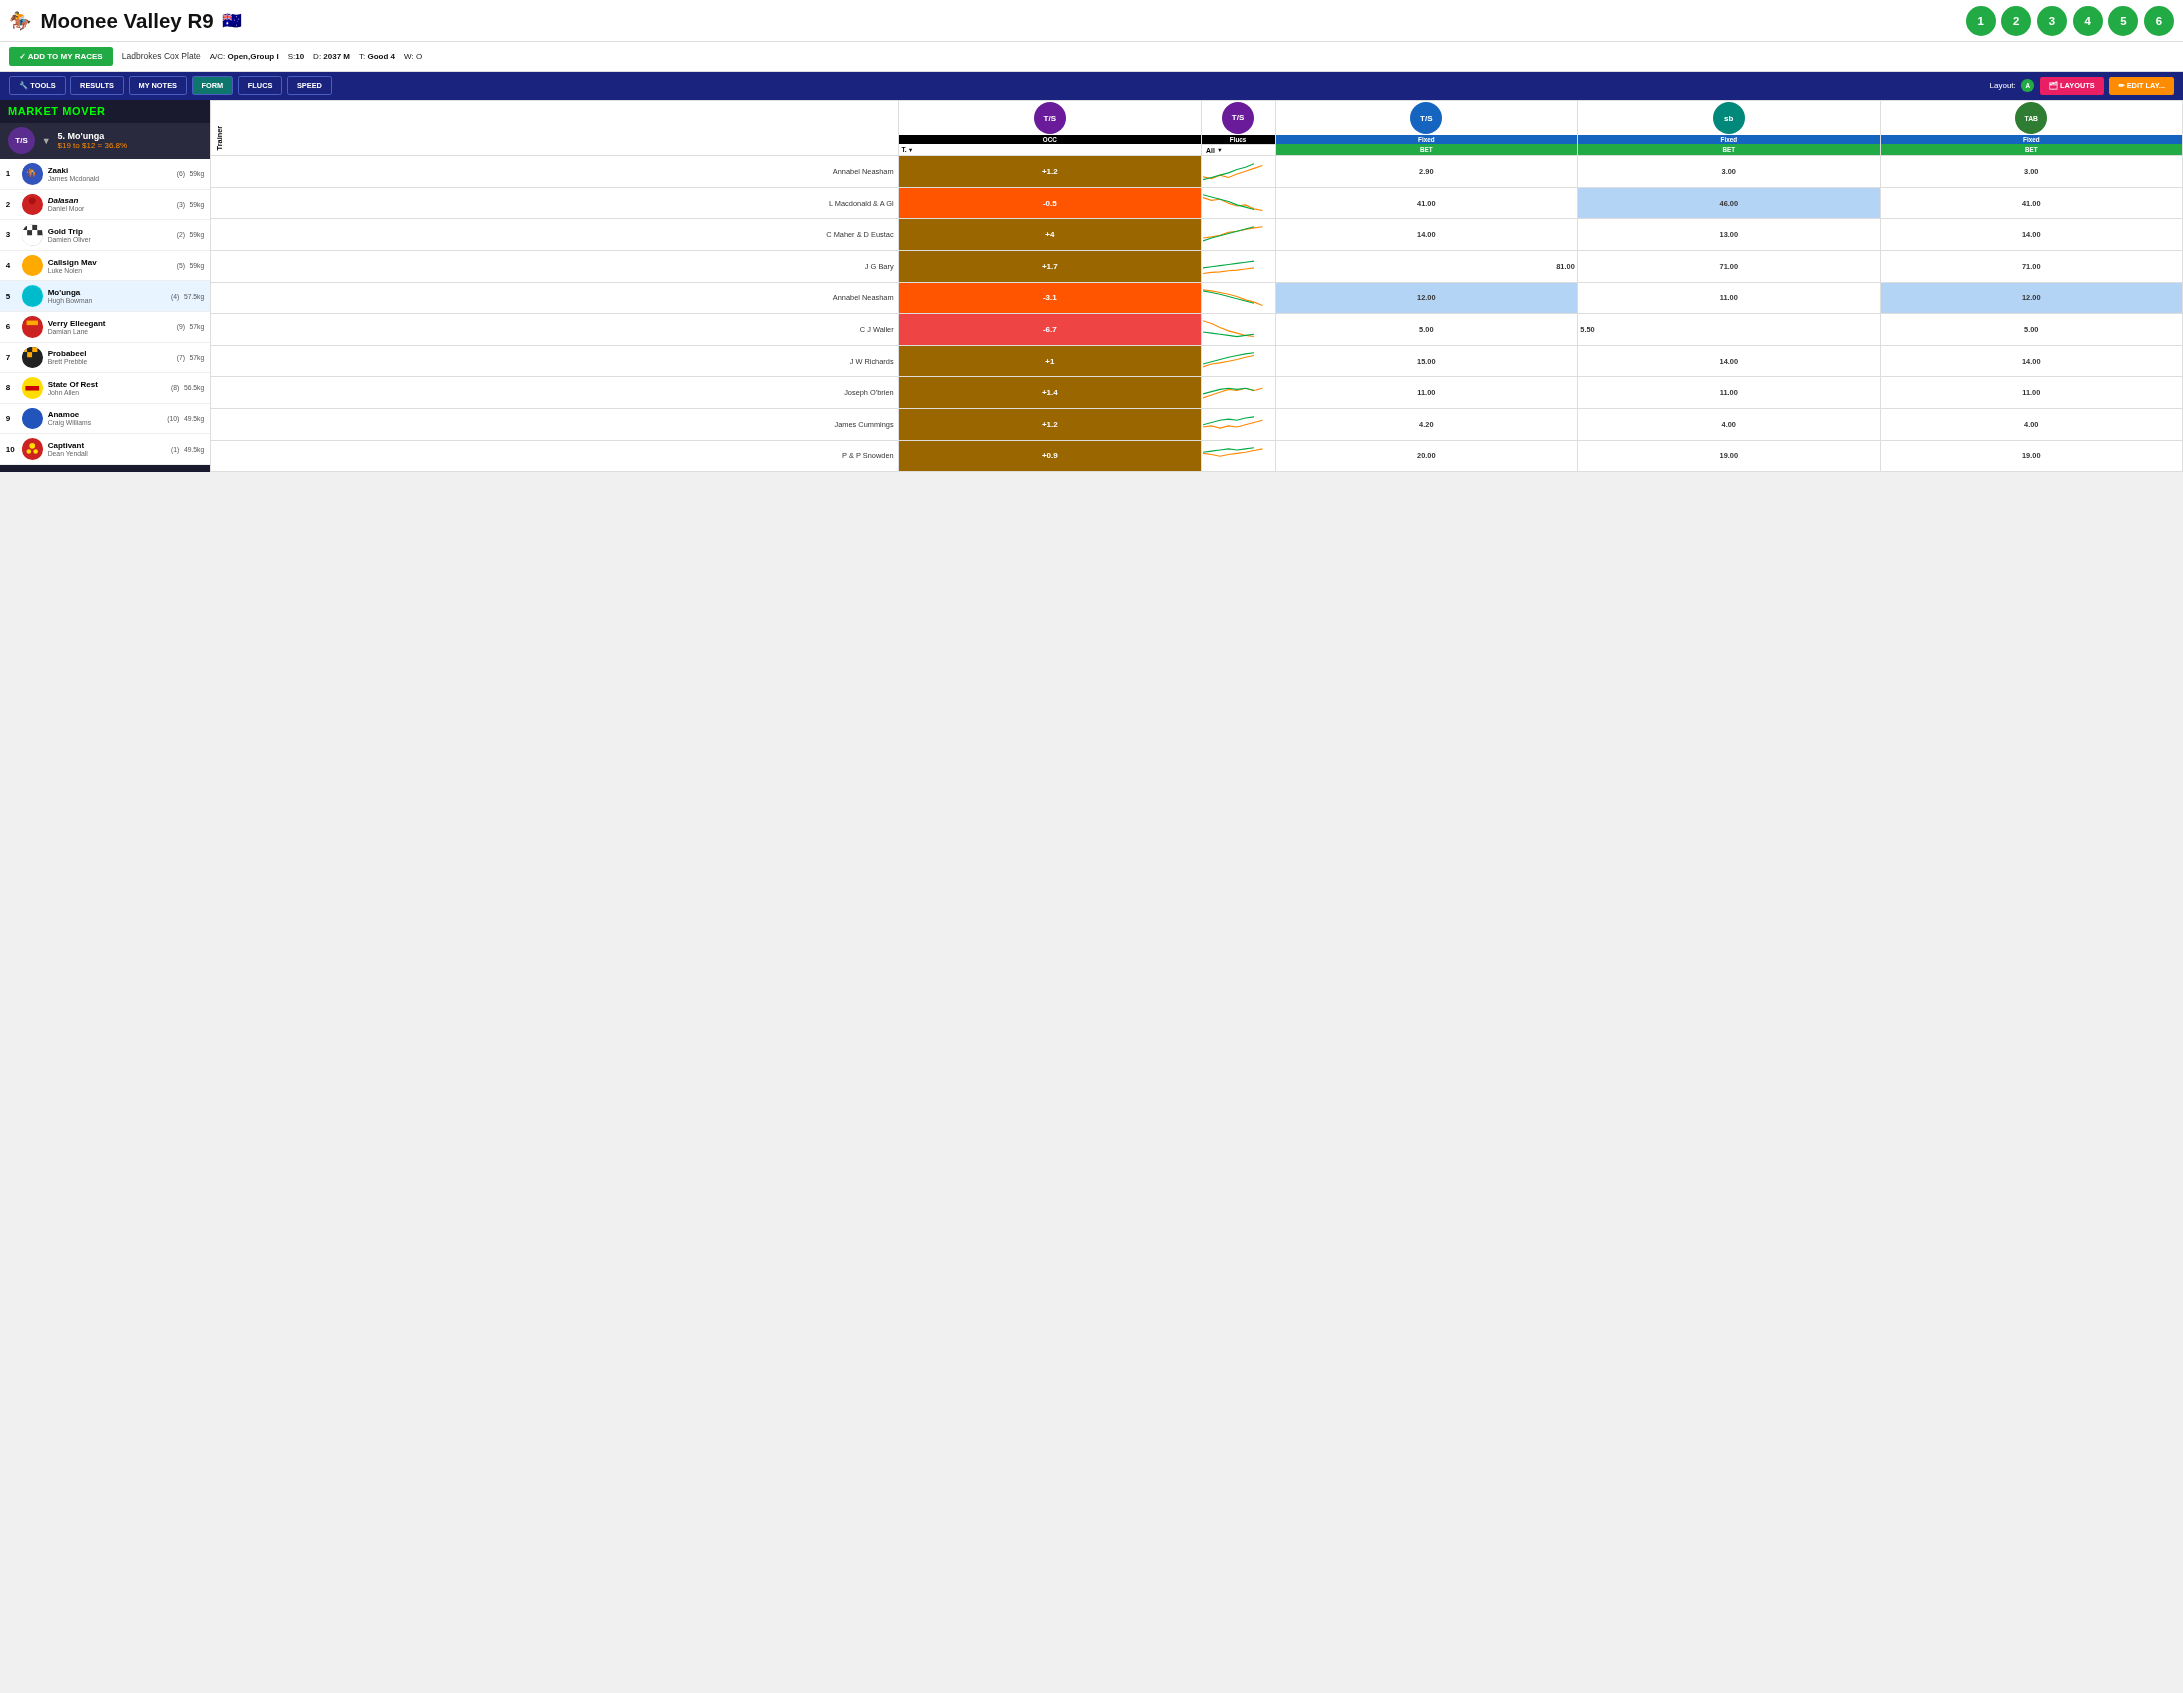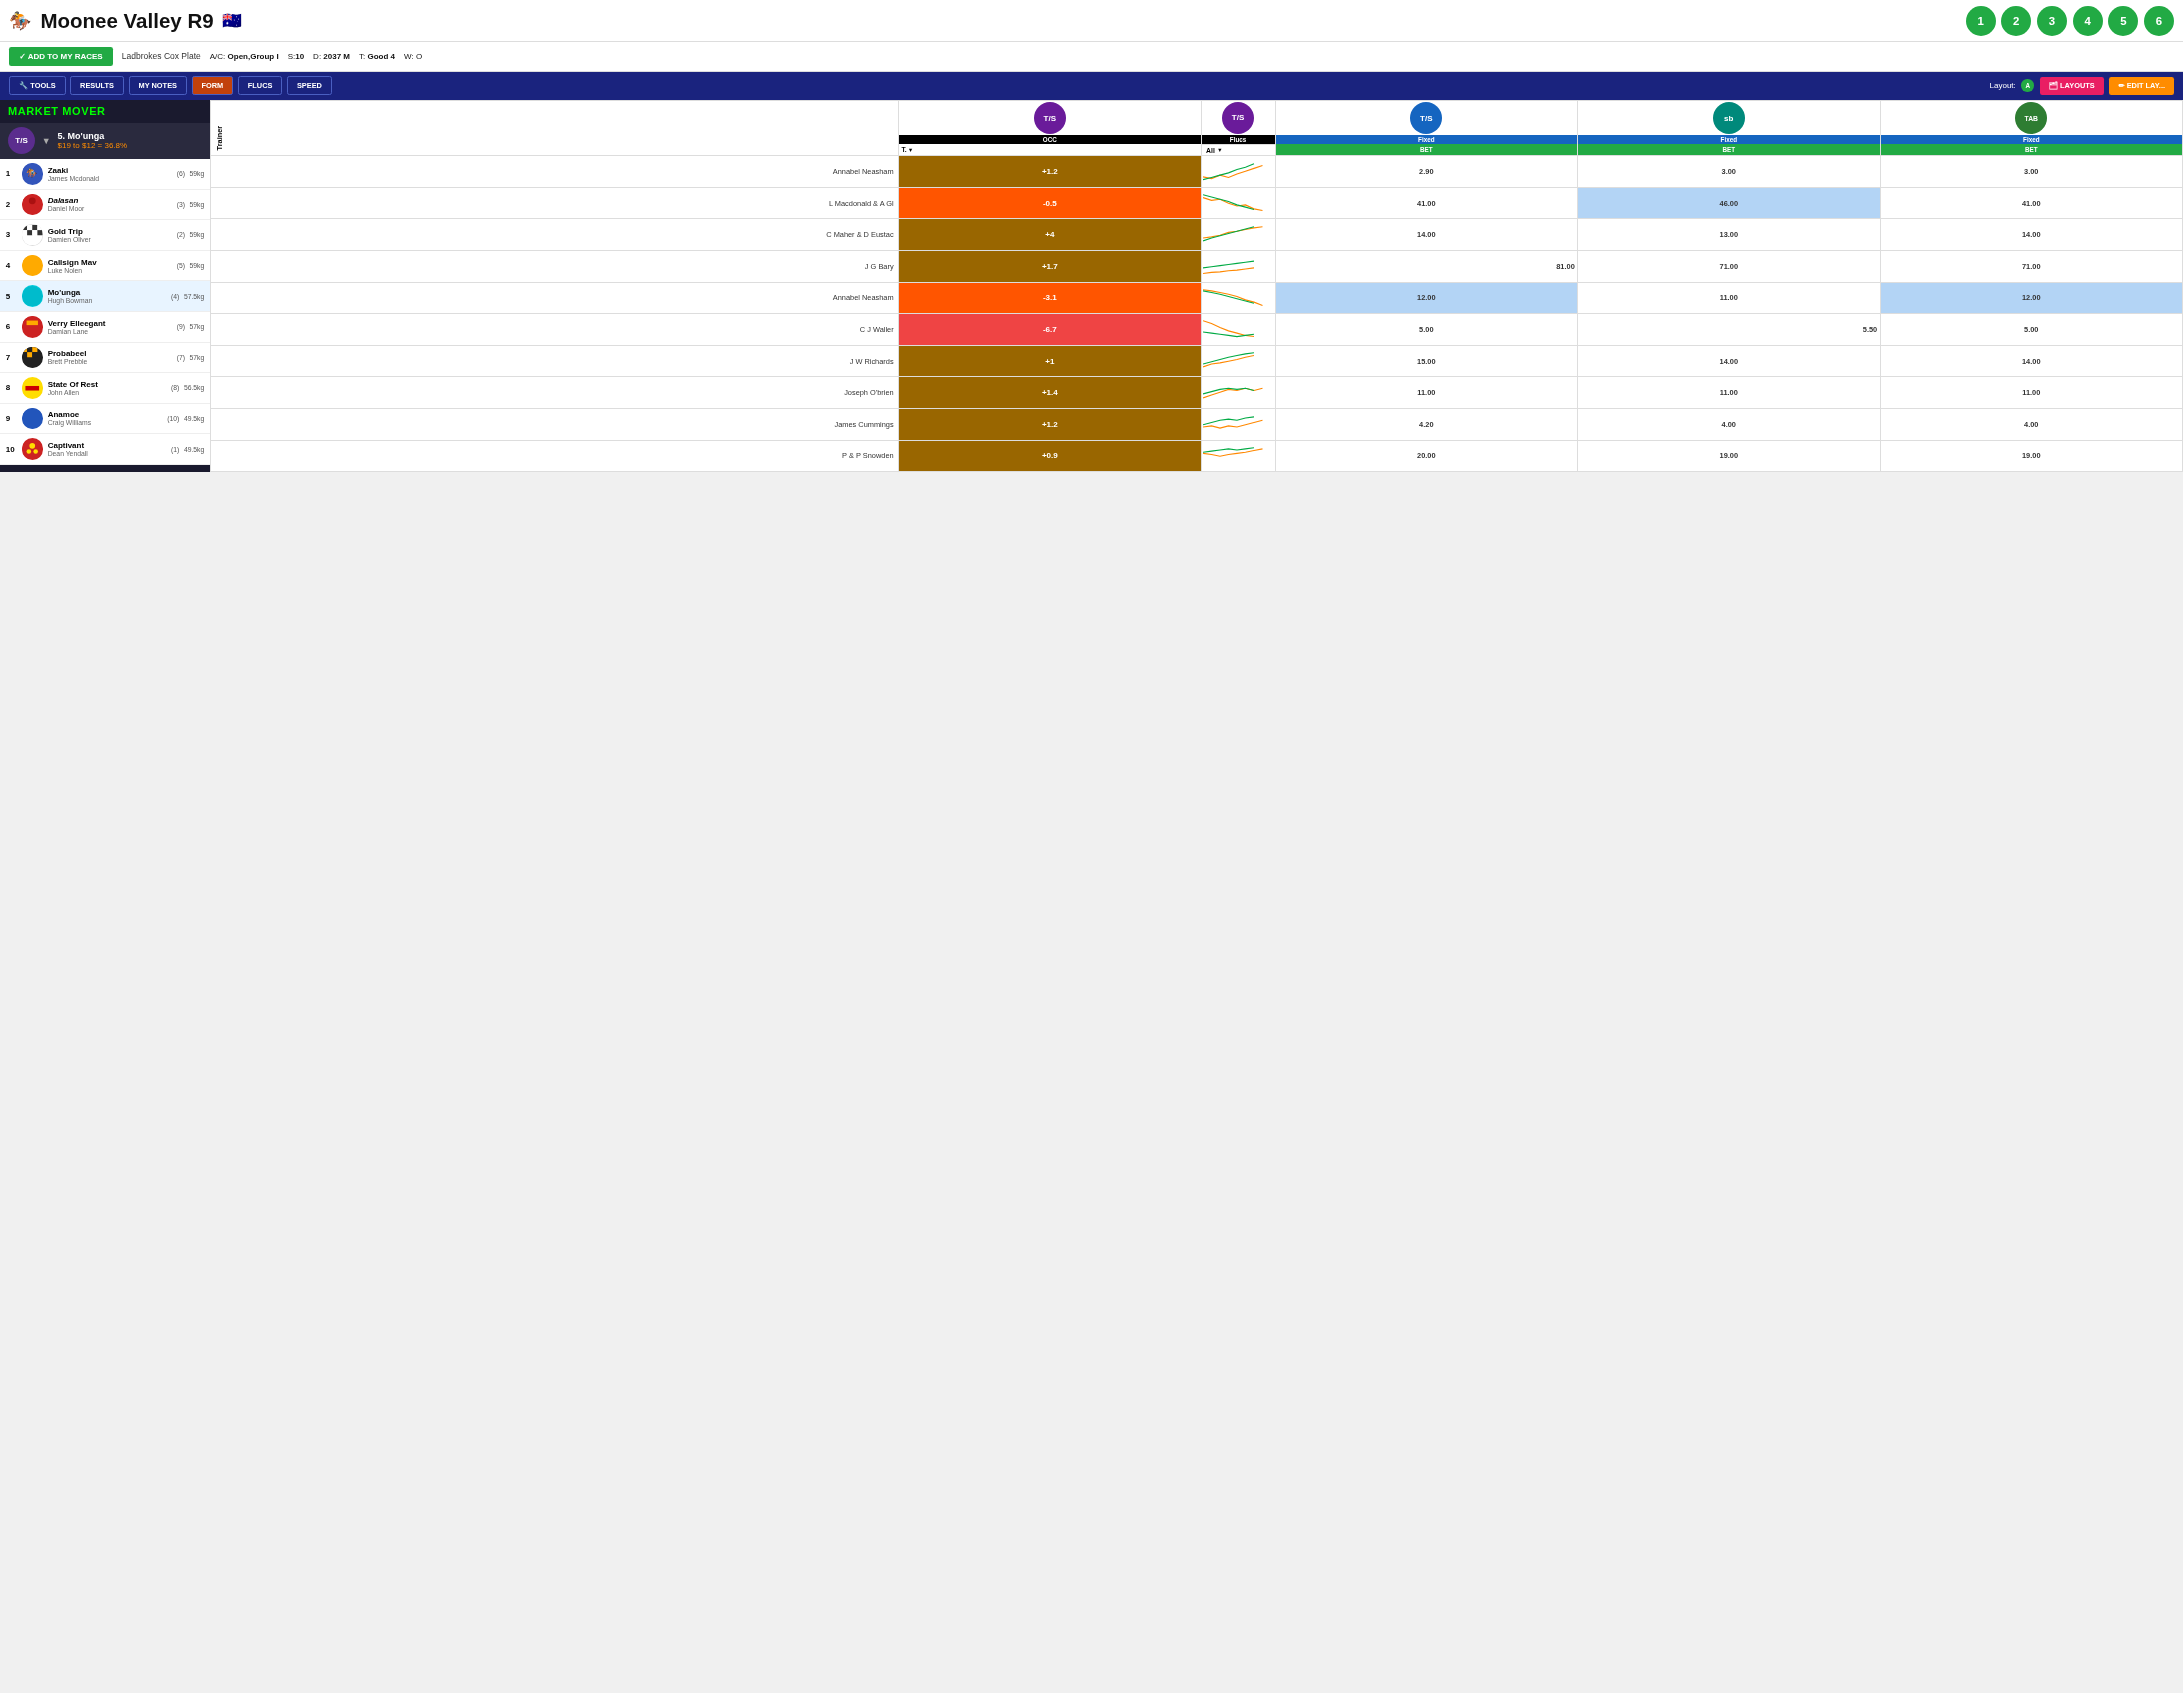--- a/index.html
+++ b/index.html
@@ -29,21 +29,21 @@
   <span style="font-size:8px;color:#111;">S:<b>10</b></span>
   <span style="font-size:8px;color:#111;">D: <b>2037 M</b></span>
   <span style="font-size:8px;color:#111;">T: <b>Good 4</b></span>
   <span style="font-size:8px;color:#111;">W: O</span>
 </div>
 
 <div style="background:#1a237e;padding:4.5px 9px;display:flex;align-items:center;gap:4.5px;flex-wrap:wrap;">
   <button style="background:#1a237e;color:white;border:1.1px solid #4a5fc1;padding:4px 9px;border-radius:2.3px;font-size:7.4px;font-weight:bold;cursor:pointer;">🔧 TOOLS</button>
   <button style="background:#1a237e;color:white;border:1.1px solid #4a5fc1;padding:4px 9px;border-radius:2.3px;font-size:7.4px;font-weight:bold;cursor:pointer;">RESULTS</button>
   <button style="background:#1a237e;color:white;border:1.1px solid #4a5fc1;padding:4px 9px;border-radius:2.3px;font-size:7.4px;font-weight:bold;cursor:pointer;">MY NOTES</button>
-  <button style="background:#c2410c;color:white;border:1.1px solid #4a5fc1;padding:4px 9px;border-radius:2.3px;font-size:7.4px;font-weight:bold;cursor:pointer;">FORM</button>
+  <button style="background:#0f766e;color:white;border:1.1px solid #4a5fc1;padding:4px 9px;border-radius:2.3px;font-size:7.4px;font-weight:bold;cursor:pointer;">FORM</button>
   <button style="background:#1a237e;color:white;border:1.1px solid #4a5fc1;padding:4px 9px;border-radius:2.3px;font-size:7.4px;font-weight:bold;cursor:pointer;">FLUCS</button>
   <button style="background:#1a237e;color:white;border:1.1px solid #4a5fc1;padding:4px 9px;border-radius:2.3px;font-size:7.4px;font-weight:bold;cursor:pointer;">SPEED</button>
   <div style="margin-left:auto;display:flex;align-items:center;gap:5.7px;">
     <span style="color:white;font-size:8px;">Layout:</span>
     <div style="background:#22aa44;color:white;border-radius:50%;width:12.5px;height:12.5px;display:flex;align-items:center;justify-content:center;font-size:6.3px;font-weight:bold;">A</div>
     <button style="background:#e91e63;color:white;border:none;padding:4.5px 9px;border-radius:2.3px;font-size:7.4px;font-weight:bold;cursor:pointer;">🗂 LAYOUTS</button>
     <button style="background:#ff8c00;color:white;border:none;padding:4.5px 9px;border-radius:2.3px;font-size:7.4px;font-weight:bold;cursor:pointer;">✏ EDIT LAY...</button>
   </div>
 </div>
 
@@ -343,21 +343,21 @@
           <tr>
             <td style="border: 0.6px solid rgb(221, 221, 221); padding: 3.4px 4.5px; font-size: 7.4px; color: rgb(51, 51, 51); white-space: nowrap; text-align: right;">C J Waller</td>
             <td style="border: 0.6px solid rgb(221, 221, 221); text-align: center; padding: 3.4px 2.3px; font-size: 8px; font-weight: bold; background: #ef4444; color: white;">-6.7</td>
             <td style="border: 0.6px solid rgb(221, 221, 221); width: 74px; padding: 1.1px;">
               <svg width="68" height="28.4" viewBox="0 0 120 50" style="display:block;">
       <path d="M0,10 L15,15 L30,22 L45,28 L60,32 L75,36 L90,38" fill="none" stroke="#ff8800" stroke-width="2"></path>
       <path d="M0,30 L15,32 L30,34 L45,36 L60,38 L75,36 L90,34" fill="none" stroke="#00aa44" stroke-width="2"></path>
     </svg>
             </td>
             <td style="border: 0.6px solid rgb(221, 221, 221); text-align: center; padding: 3.4px 2.3px; font-size: 7.4px; font-weight: bold; color: rgb(51, 51, 51);">5.00</td>
-            <td style="border: 0.6px solid rgb(221, 221, 221); text-align: right; padding: 3.4px 2.3px; font-size: 7.4px; font-weight: bold; color: rgb(51, 51, 51);">5.50</td>
+            <td style="border: 0.6px solid rgb(221, 221, 221); text-align: left; padding: 3.4px 2.3px; font-size: 7.4px; font-weight: bold; color: rgb(51, 51, 51);">5.50</td>
             <td style="border: 0.6px solid rgb(221, 221, 221); text-align: center; padding: 3.4px 2.3px; font-size: 7.4px; font-weight: bold; color: rgb(51, 51, 51);">5.00</td>
           </tr>
           <tr>
             <td style="border: 0.6px solid rgb(221, 221, 221); padding: 3.4px 4.5px; font-size: 7.4px; color: rgb(51, 51, 51); white-space: nowrap; text-align: right;">J W Richards</td>
             <td style="border: 0.6px solid rgb(221, 221, 221); text-align: center; padding: 3.4px 2.3px; font-size: 8px; font-weight: bold; background: rgb(153, 102, 0); color: white;">+1</td>
             <td style="border: 0.6px solid rgb(221, 221, 221); width: 74px; padding: 1.1px;">
               <svg width="68" height="28.4" viewBox="0 0 120 50" style="display:block;">
       <path d="M0,35 L15,30 L30,28 L45,25 L60,22 L75,18 L90,15" fill="none" stroke="#ff8800" stroke-width="2"></path>
       <path d="M0,30 L15,26 L30,22 L45,18 L60,15 L75,12 L90,10" fill="none" stroke="#00aa44" stroke-width="2"></path>
     </svg>

